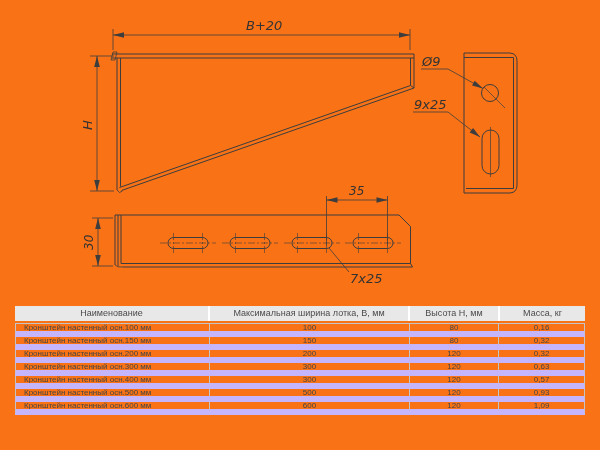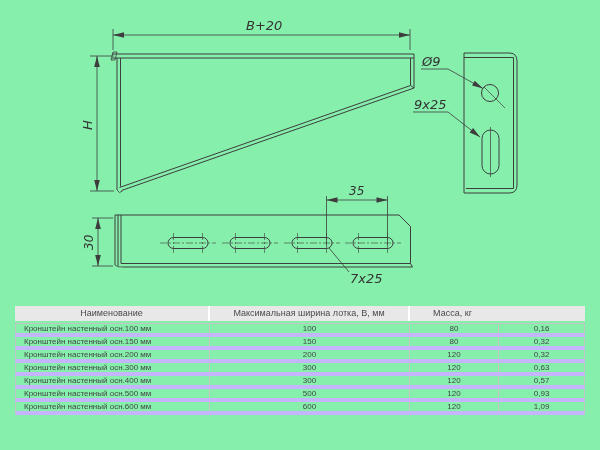--- a/index.html
+++ b/index.html
@@ -1,37 +1,37 @@
 <!DOCTYPE html>
 <html><head>
 <meta charset="utf-8">
 <style>
   html,body { margin:0; padding:0; }
   body { width:600px; height:450px; background:#fff; font-family:"Liberation Sans", sans-serif; position:relative; overflow:hidden; }
-  .sheet { position:absolute; inset:0; background:#86efac; }
+  .sheet { position:absolute; inset:0; background:#f97316; }
 
   svg text.dim {
     font-family:"DejaVu Sans", sans-serif;
     font-style:italic;
     font-size:13px;
     fill:#333333;
   }
   svg text.dim.small { font-size:12px; }
 
   
   .spec-table { position:absolute; left:15px; top:306px; width:570px; color:#454545; }
   .thead { display:flex; background:#e8e8e8; height:15px; }
   .thead .cell {
     display:flex; align-items:center; justify-content:center;
     font-size:9px; color:#4a4a4a; text-align:center;
     border-right:2px solid #ffffff; box-sizing:border-box; line-height:1.1;
   }
   .thead .cell:last-child { border-right:none; }
   .tbody { margin-top:2px; border-top:1px solid #c4c4c4; }
-  .trow { display:flex; height:13px; border-bottom:4px solid #c4b5fd; border-left:1px solid #c4c4c4; border-right:1px solid #c4c4c4; box-sizing:border-box; }
+  .trow { display:flex; height:13px; border-bottom:6px solid #c4b5fd; border-left:1px solid #c4c4c4; border-right:1px solid #c4c4c4; box-sizing:border-box; }
   .trow .cell {
     display:flex; align-items:center; justify-content:center;
     font-size:8px; color:#454545;
     border-right:1px solid #c4c4c4; box-sizing:border-box;
     overflow:hidden; white-space:nowrap;
   }
   .trow .cell:last-child { border-right:none; }
   .c1 { width:195px; }
   .c2 { width:200px; }
   .c3 { width:90px; }
@@ -168,20 +168,21 @@
       <line x1="329" y1="248" x2="349" y2="272"></line>
     </g>
     <text class="dim" x="350" y="283">7x25</text>
   </svg>
 
   
   <div class="spec-table">
     <div class="thead">
       <div class="cell c1">Наименование</div>
       <div class="cell c2">Максимальная ширина лотка, В, мм</div>
+      <div class="cell c3">Высота Н, мм</div>
       <div class="cell c4">Масса, кг</div>
     </div>
     <div class="tbody">
 
         <div class="trow">
           <div class="cell c1">Кронштейн настенный осн.100 мм</div>
           <div class="cell c2">100</div>
           <div class="cell c3">80</div>
           <div class="cell c4">0,16</div>
         </div>

